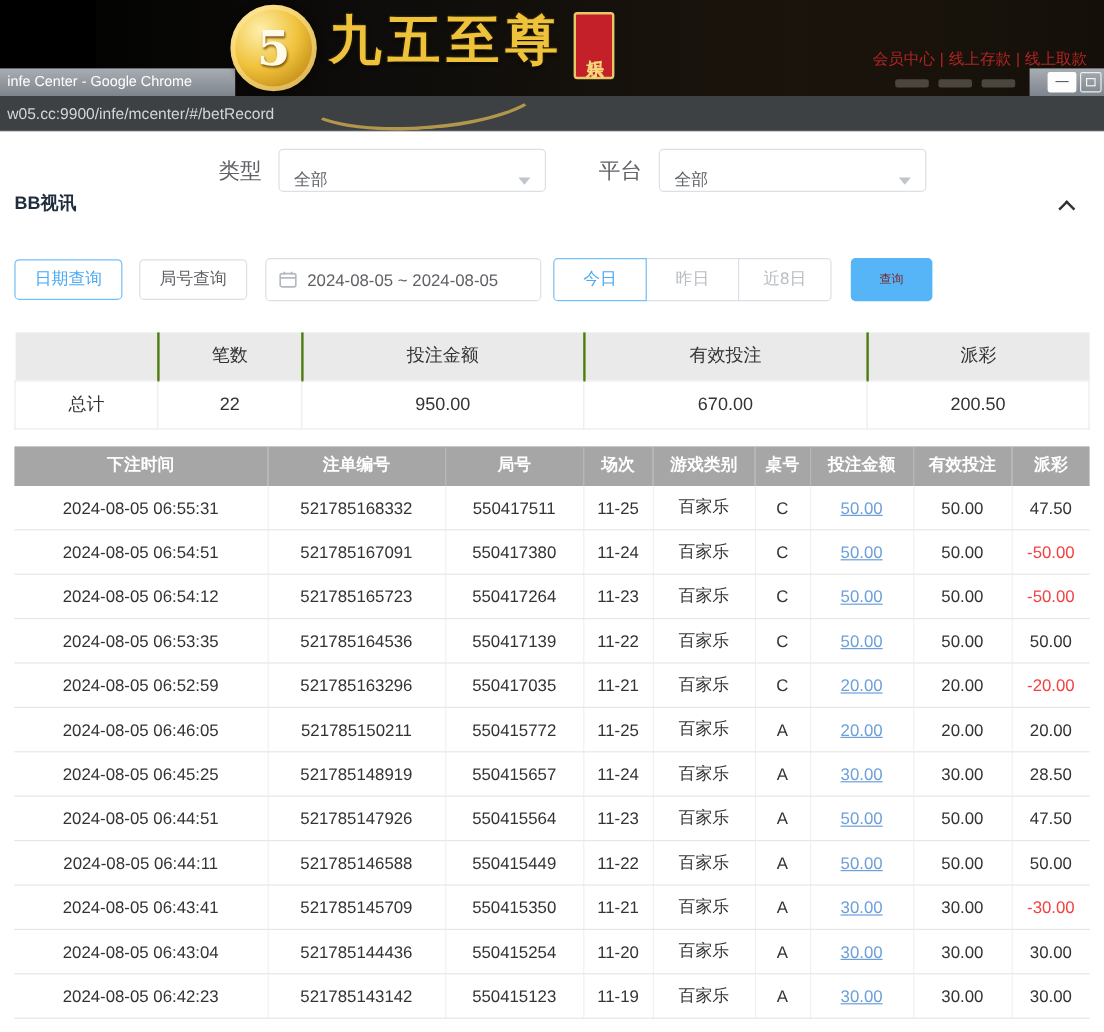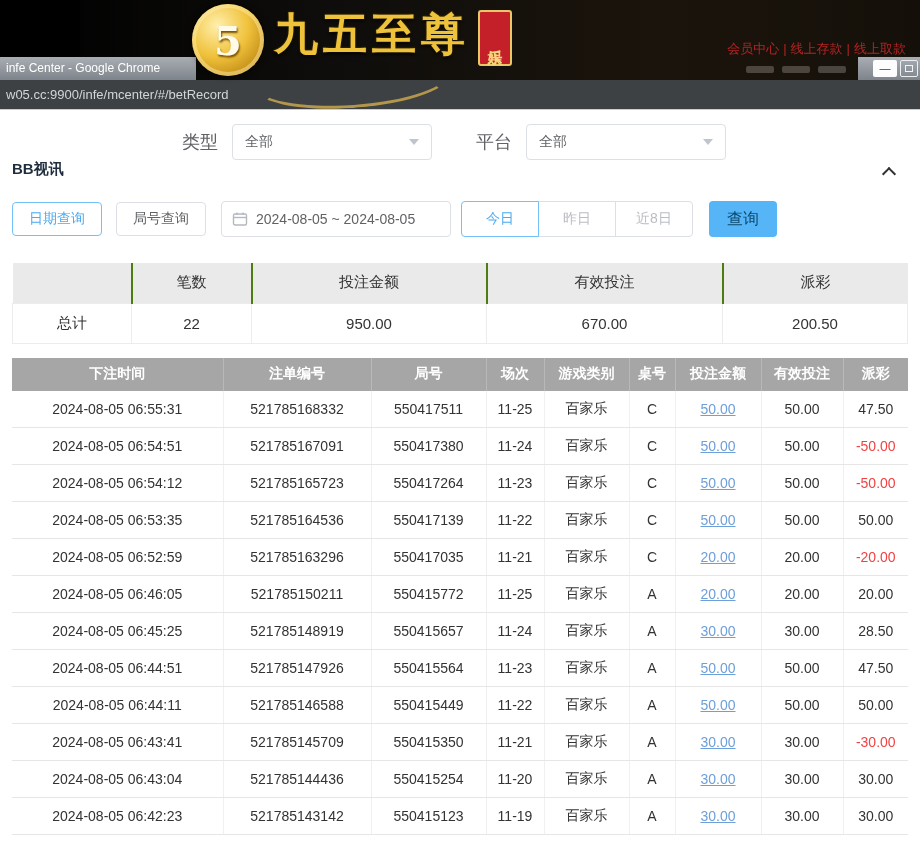--- a/index.html
+++ b/index.html
@@ -46,46 +46,46 @@
 
   .addressbar{position:absolute;left:0;top:80px;width:100%;height:30px;z-index:4;background:#3e4144;
     border-bottom:1px solid #caccce;color:#d3d6d8;font-size:13px;line-height:30px;padding-left:6px;cursor:text}
 
   
   .content{padding:8px 12px 0}
 
   .filter-row{display:flex;align-items:center;padding-left:170px;margin-top:6px}
   .f-label{font-size:18px;color:#606266;margin-right:14px}
   .f-label.second{margin-left:44px}
-  .select{width:200px;height:36px;border:1px solid #dcdfe6;border-radius:4px;background:#fff;
-    display:flex;align-items:center;justify-content:space-between;padding:0 12px;cursor:pointer}
+  .select{width:223px;height:36px;border:1px solid #dcdfe6;border-radius:4px;background:#fff;
+    display:flex;align-items:flex-end;justify-content:space-between;padding:0 12px;cursor:pointer}
   .select .val{font-size:14px;color:#606266}
   .caret{width:0;height:0;border:5px solid transparent;border-top:6px solid #c0c4cc;margin-top:5px}
 
   .section-row{display:flex;justify-content:space-between;align-items:flex-end;padding-right:14px}
   .section-title{font-size:15px;font-weight:bold;color:#1f2d3d}
   .chev-up{width:10px;height:10px;border-top:2px solid #303133;border-right:2px solid #303133;
     transform:rotate(-45deg);cursor:pointer;margin-top:4px}
 
-  .query-row{margin-top:22px;display:flex;align-items:center}
+  .query-row{margin-top:36px;display:flex;align-items:center}
   .btn{height:34px;border-radius:4px;background:#fff;font-size:14px;padding:0 16px;cursor:pointer;
     font-family:"Liberation Sans",sans-serif}
   .btn-date{border:1px solid #74c0f8;color:#4aaaf2}
   .btn-round{border:1px solid #dcdfe6;color:#606266;margin-left:14px}
   .date-box{margin-left:15px;width:230px;height:36px;border:1px solid #dcdfe6;border-radius:4px;
     display:flex;align-items:center;padding:0 10px;color:#606266;font-size:14px;cursor:pointer;background:#fff}
   .cal-icon{margin-right:8px;display:flex}
   .range-group{display:flex;margin-left:10px}
   .range-btn{width:78px;height:36px;background:#fff;border:1px solid #dcdfe6;color:#b9bdc3;
     font-size:14px;margin-left:-1px;cursor:pointer;font-family:"Liberation Sans",sans-serif}
   .range-btn.first{border-radius:4px 0 0 4px;margin-left:0}
   .range-btn.last{border-radius:0 4px 4px 0}
   .range-btn.active{border-color:#74c0f8;color:#4aaaf2;position:relative;z-index:1}
   .search-btn{margin-left:16px;width:68px;height:36px;border:none;border-radius:4px;background:#55b5f7;
-    color:#0c4a6e;font-size:16px;cursor:pointer;font-family:"Liberation Sans",sans-serif}
+    color:#7f1d1d;font-size:10px;cursor:pointer;font-family:"Liberation Sans",sans-serif}
 
   .summary-table{margin-top:26px;width:100%;border-collapse:collapse;table-layout:fixed;
     font-size:15px;color:#333;text-align:center}
   .summary-table td{height:40px}
   .summary-table thead td{background:#eaeaea;border-right:2px solid #4d7c0f}
   .summary-table thead td:last-child{border-right:none}
   .summary-table tbody td{background:#fff;border:1px solid #ececec}
 
   .bet-table{margin-top:14px;width:100%;border-collapse:collapse;table-layout:fixed;
     font-size:14px;color:#333;text-align:center}

